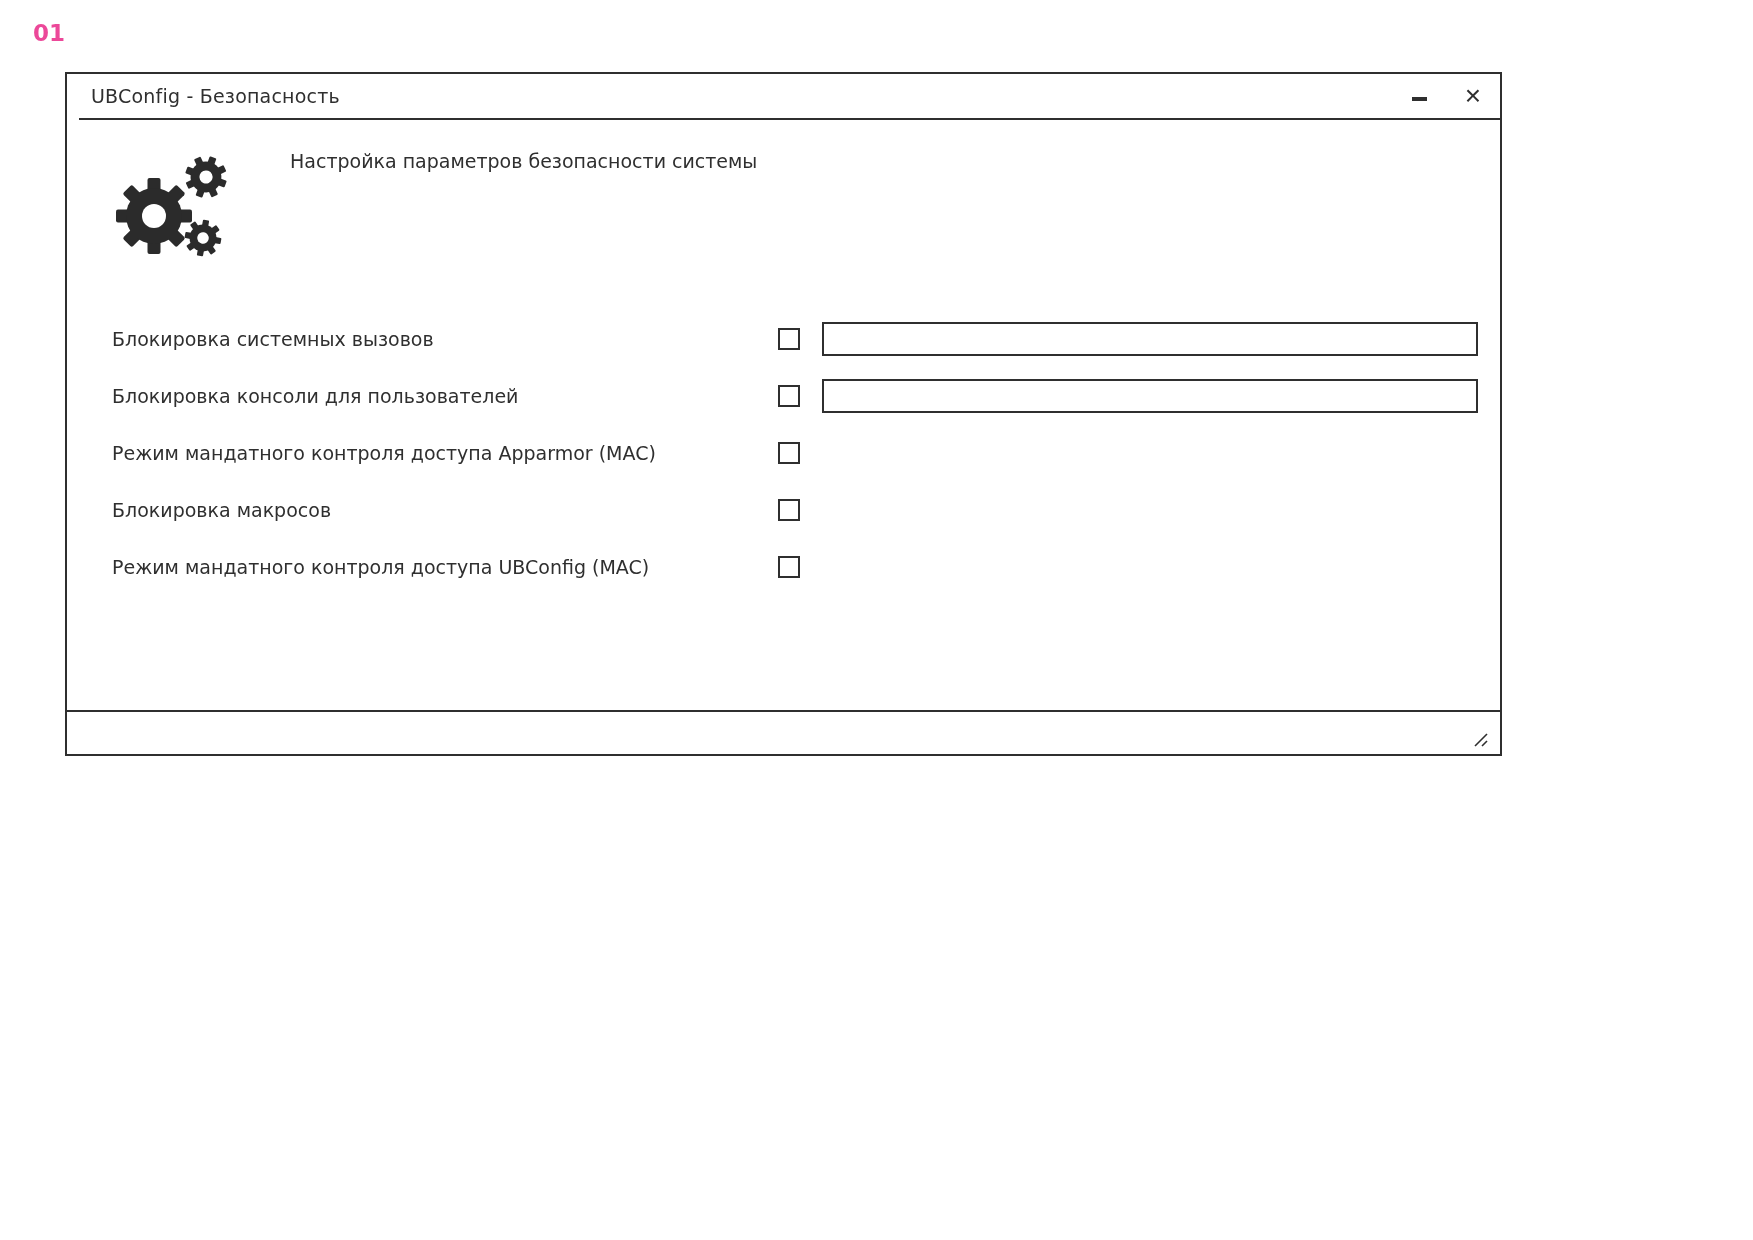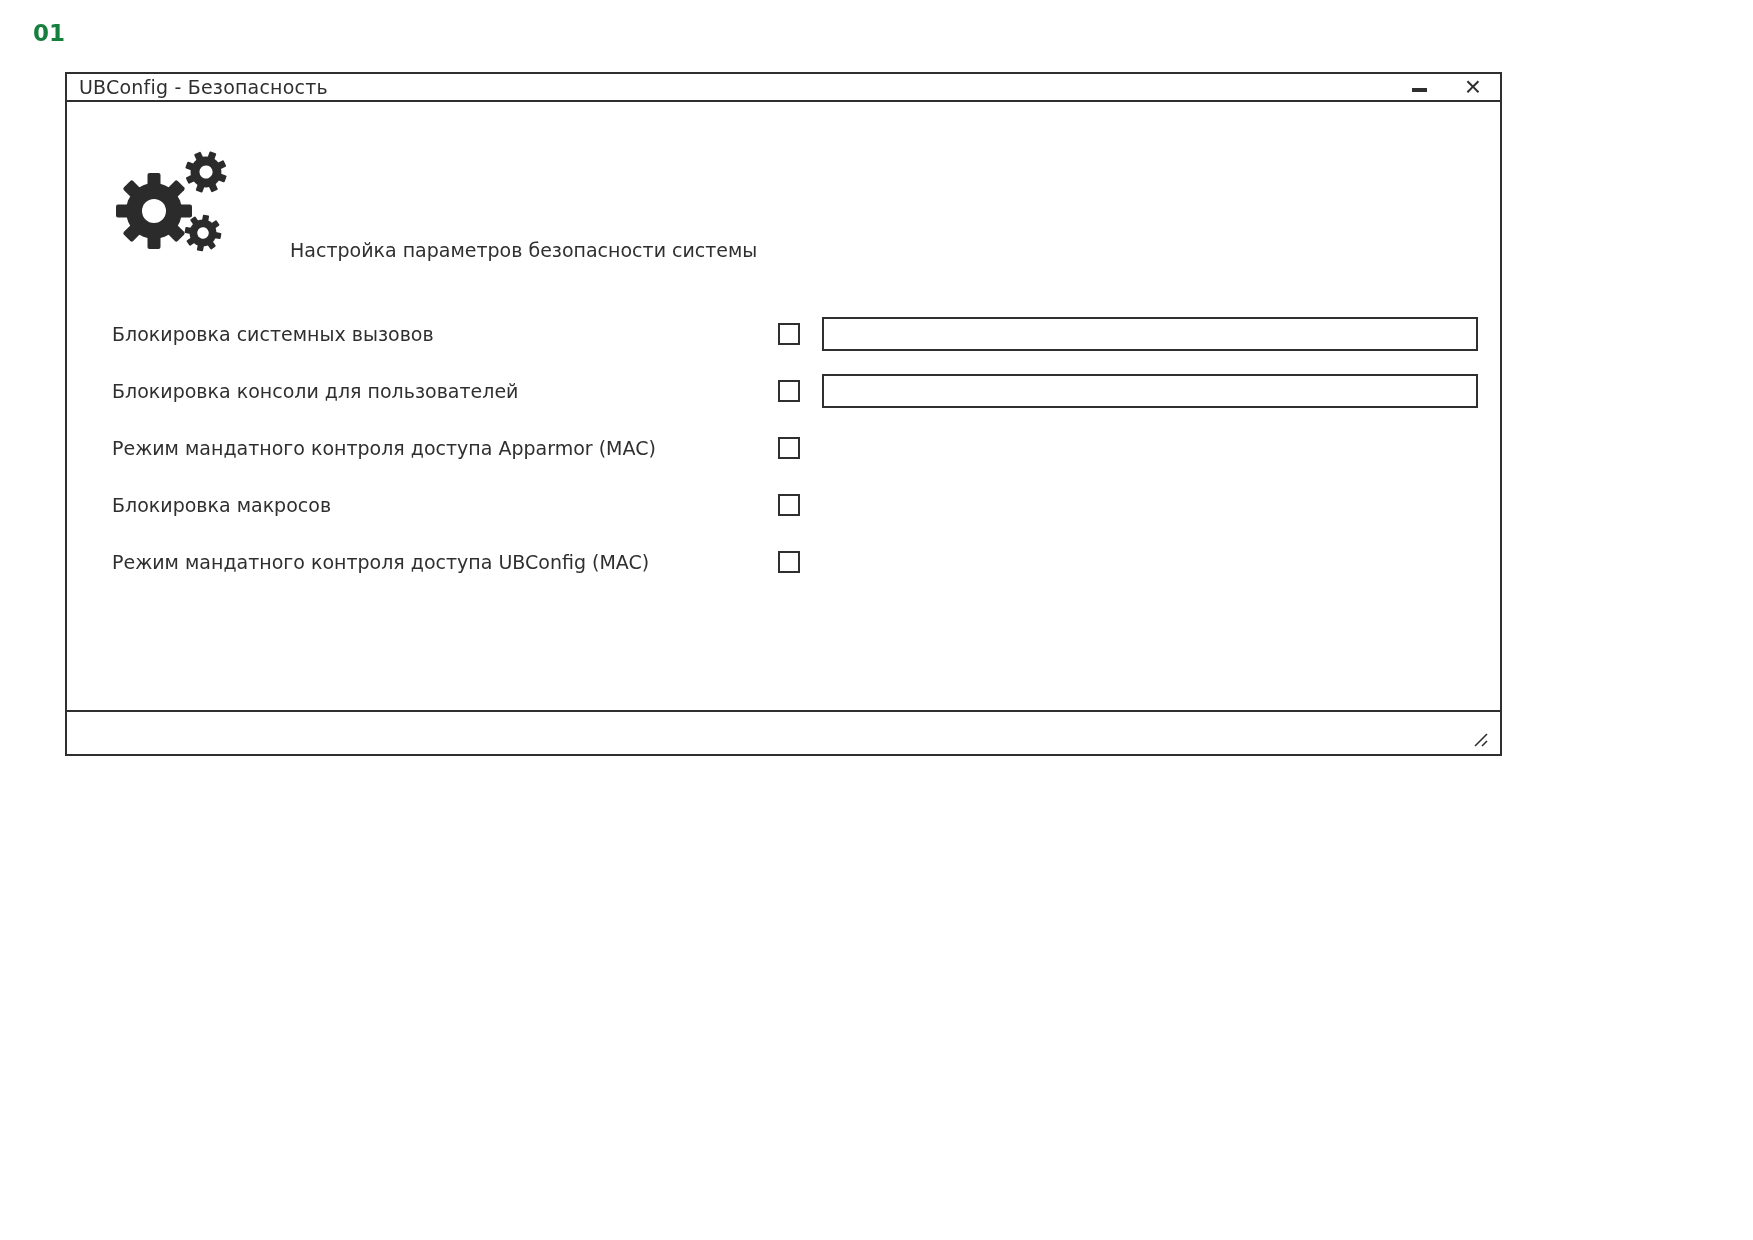--- a/index.html
+++ b/index.html
@@ -5,51 +5,52 @@
   * { box-sizing: border-box; margin: 0; padding: 0; }
   html, body {
     width: 1753px; height: 1240px;
     background: #ffffff;
     font-family: "DejaVu Sans", "Liberation Sans", sans-serif;
     color: #2f2f2f;
     overflow: hidden;
   }
   .slide-number {
     position: absolute; left: 33px; top: 20px;
-    font-size: 23px; font-weight: bold; color: #15803d;
+    font-size: 23px; font-weight: bold; color: #ec4899;
   }
   .window {
     position: absolute; left: 65px; top: 72px;
     width: 1437px; height: 684px;
     background: #fff;
     border: 2px solid #2f2f2f;
   }
   .titlebar {
-    height: 28px;
+    height: 46px;
     border-bottom: 2px solid #2f2f2f;
     display: flex; align-items: center; justify-content: space-between;
     padding: 0 14px 0 12px;
+    margin-left: 12px;
   }
   .titlebar-title { font-size: 19px; letter-spacing: 0.2px; }
   .titlebar-controls { display: flex; align-items: center; gap: 28px; }
   .btn-window {
     background: none; border: none; cursor: pointer;
     display: flex; align-items: center; justify-content: center;
     width: 26px; height: 26px; color: #2f2f2f;
   }
   .min-dash { display: block; width: 15px; height: 4px; background: #2f2f2f; margin-top: 6px; }
   .close-glyph { font-size: 28px; line-height: 1; font-weight: 400; }
   .win-body {
     position: relative;
     height: calc(100% - 46px - 44px);
     padding: 0 22px 0 45px;
   }
   .header-block {
-    display: flex; align-items: flex-end;
-    padding-top: 43px; gap: 56px;
+    display: flex; align-items: flex-start;
+    padding-top: 30px; gap: 56px;
   }
   .gears { flex: 0 0 auto; }
   .header-desc { font-size: 19px; }
   .form-block { margin-top: 44px; }
   .form-row {
     height: 57px;
     display: grid;
     grid-template-columns: 666px 44px 1fr;
     align-items: center;
   }

